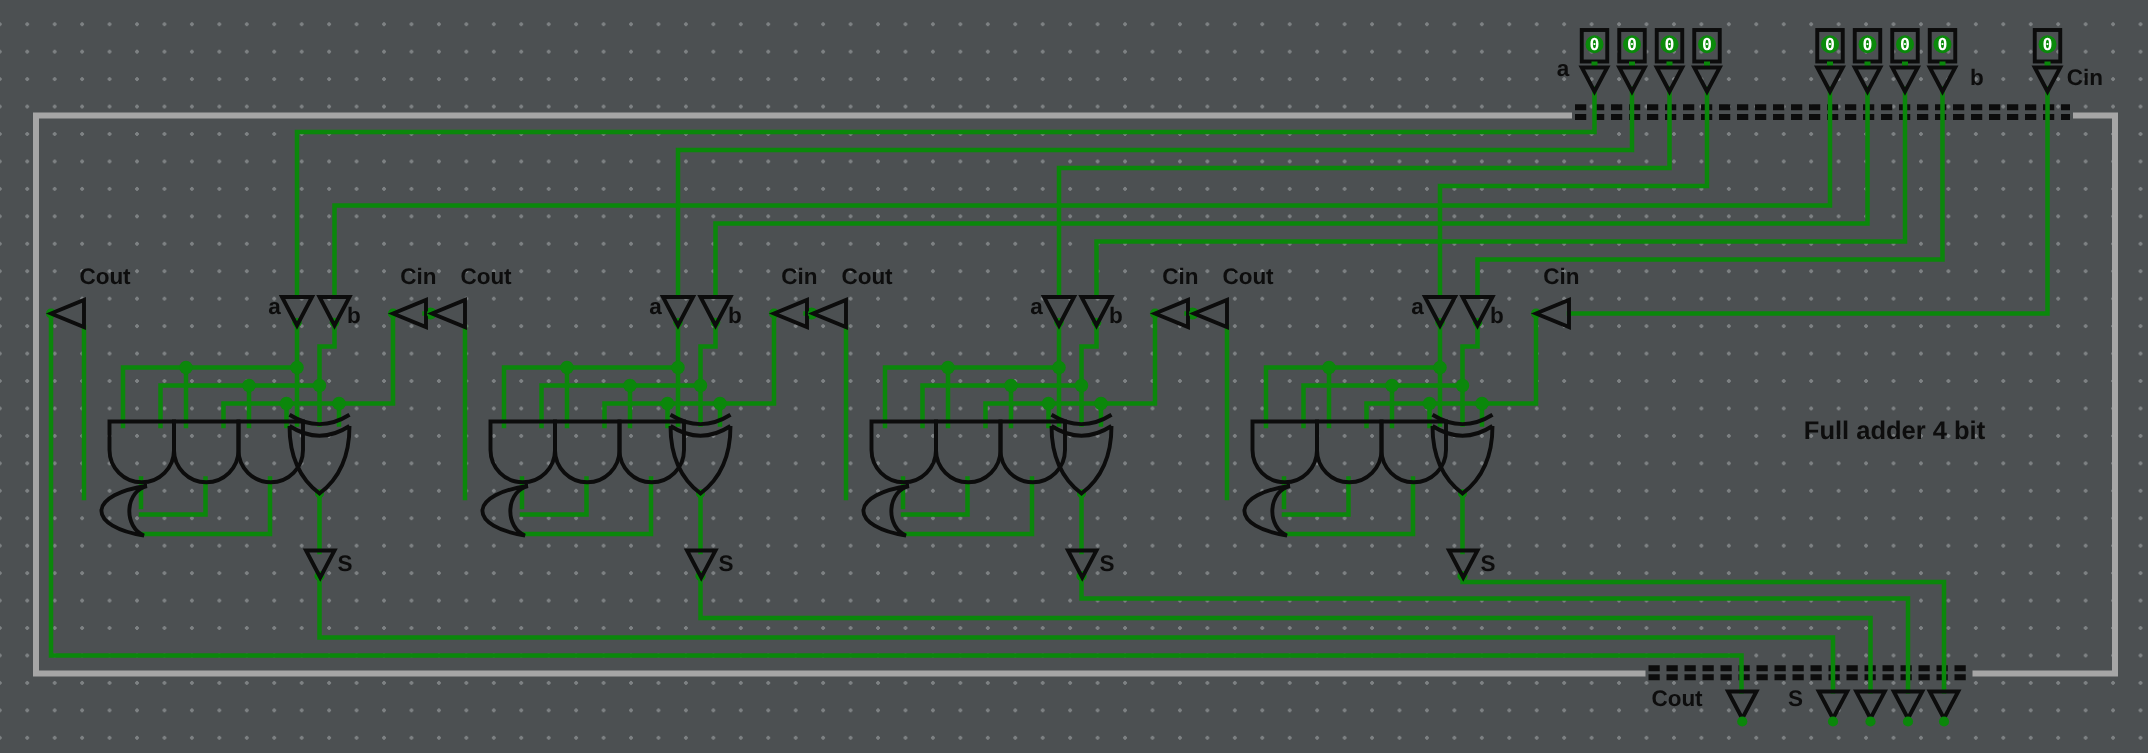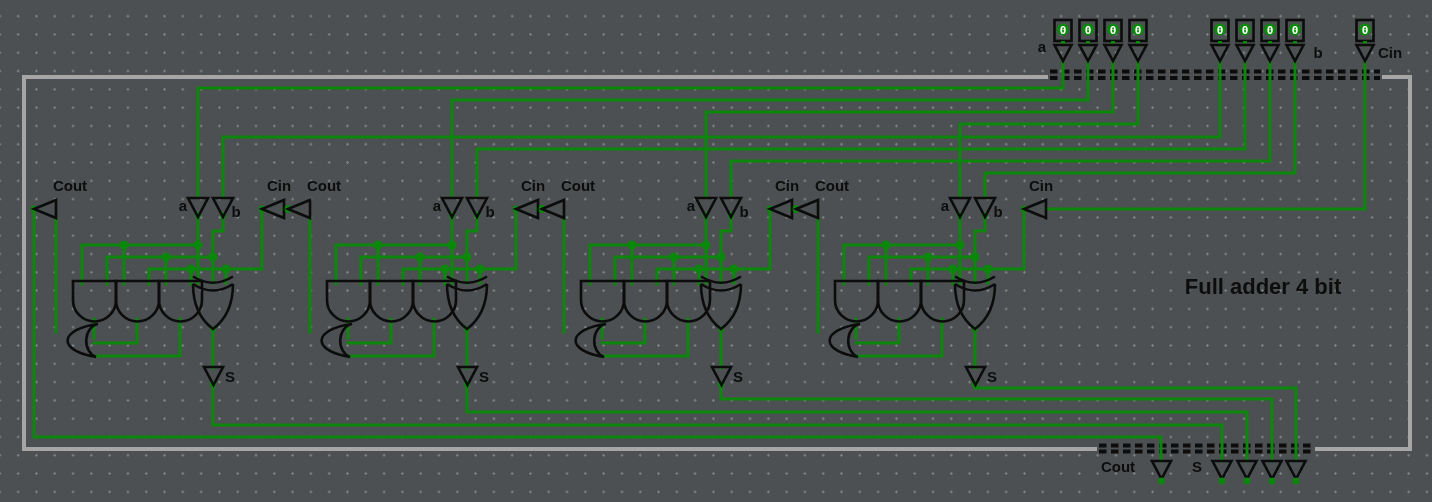--- a/index.html
+++ b/index.html
@@ -14,21 +14,21 @@
   .wire{stroke:#0b870b;stroke-width:3;fill:none;stroke-linecap:square;}
   .gate{stroke:#0c0c0c;stroke-width:2.6;fill:none;stroke-linejoin:miter;}
   .dot{fill:#0b870b;stroke:none;}
   .border{stroke:#a6a6a6;stroke-width:4;fill:none;}
   .dash{stroke:#0c0c0c;stroke-width:4;fill:none;stroke-dasharray:7.5 4.5;}
   .lbl{
     position:absolute;transform:translate(-50%,-50%);
     color:#0d0d0d;font-weight:bold;font-size:15px;white-space:nowrap;
     font-family:"Liberation Sans",sans-serif;line-height:1;
   }
-  .lbl.title{font-size:22px;}
+  .lbl.title{font-size:17px;}
   .btnval{font:bold 11px "DejaVu Sans Mono",monospace;fill:#ffffff;text-anchor:middle;}
 </style>
 </head>
 <body>
 
 <div class="stage">
 
 <svg width="1432" height="502" viewBox="0 0 1432 502">
   <defs>
     <g id="cell">

